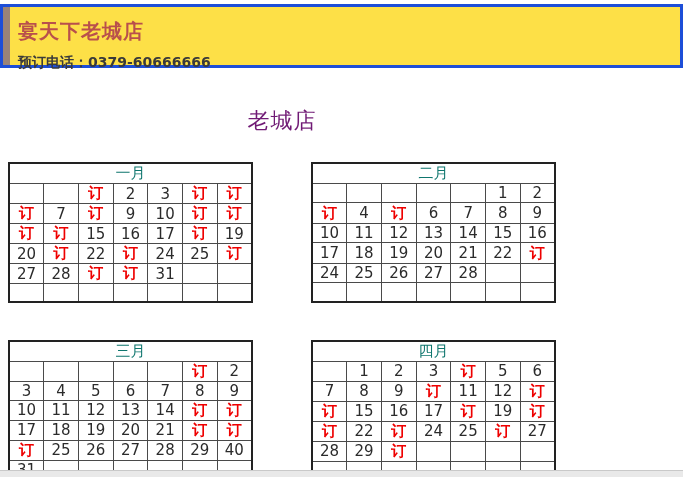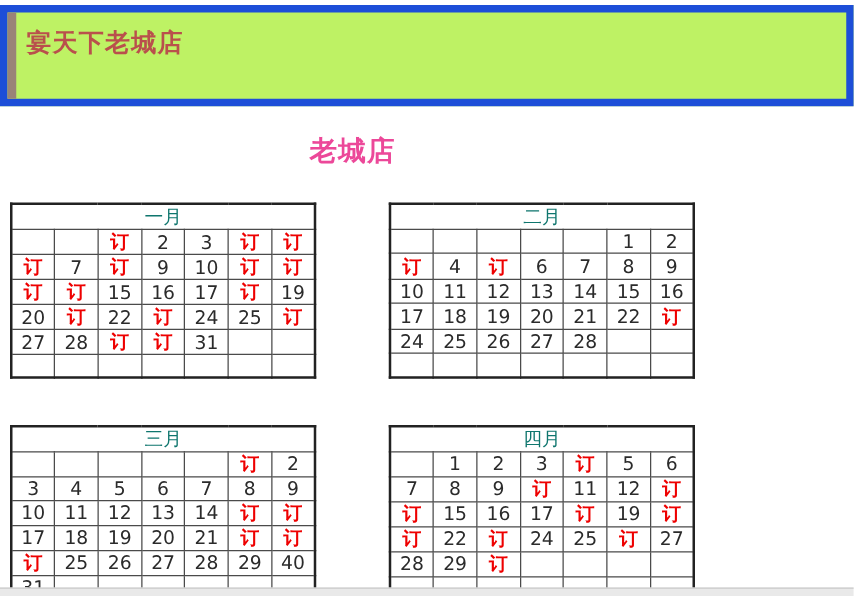--- a/index.html
+++ b/index.html
@@ -8,23 +8,23 @@
     width: 683px; height: 477px;
     overflow: hidden;
     background: #ffffff;
     font-family: "DejaVu Sans", sans-serif;
   }
   body { position: relative; }
 
   
   .store-header {
     position: absolute; top: 4px; left: 0; right: 0;
-    height: 81px;
-    background: #bef264;
-    border: 6px solid #1d4ed8;
+    height: 64px;
+    background: #fde047;
+    border: 3px solid #1d4ed8;
     display: flex;
   }
   .accent-bar { width: 7px; flex: none; background: var(--accent, #9a8378); }
   .header-text { padding: 11px 0 0 8px; }
   .store-title {
     margin: 0;
     font-size: 20px; font-weight: bold;
     color: var(--title-red, #b9504c);
     letter-spacing: 1px;
   }
@@ -32,22 +32,22 @@
     margin: 9px 0 0;
     font-size: 14px; font-weight: bold;
     color: #3a3a3a;
   }
 
   
   main { position: absolute; top: 85px; left: 8px; width: 548px; }
   .branch-title {
     margin: 21px 0 0;
     text-align: center;
-    font-size: 22px; font-weight: 700;
-    color: #ec4899;
+    font-size: 22px; font-weight: 400;
+    color: #701a75;
     letter-spacing: 1px;
   }
   .calendar-grid {
     margin-top: 26px;
     display: grid;
     grid-template-columns: 245px 245px;
     gap: 37px 58px;
   }
 
   
@@ -88,20 +88,21 @@
     border-top: 1px solid #c9c9c9;
   }
 </style>
 </head>
 <body>
 
 <header class="store-header">
   <div class="accent-bar"></div>
   <div class="header-text">
     <h1 class="store-title">宴天下老城店</h1>
+    <p class="phone">预订电话：0379-60666666</p>
   </div>
 </header>
 
 <main>
   <h2 class="branch-title">老城店</h2>
   <div class="calendar-grid" id="calendar-grid">
       <table class="calendar">
         <thead>
           <tr>
             <th colspan="7">一月</th>

